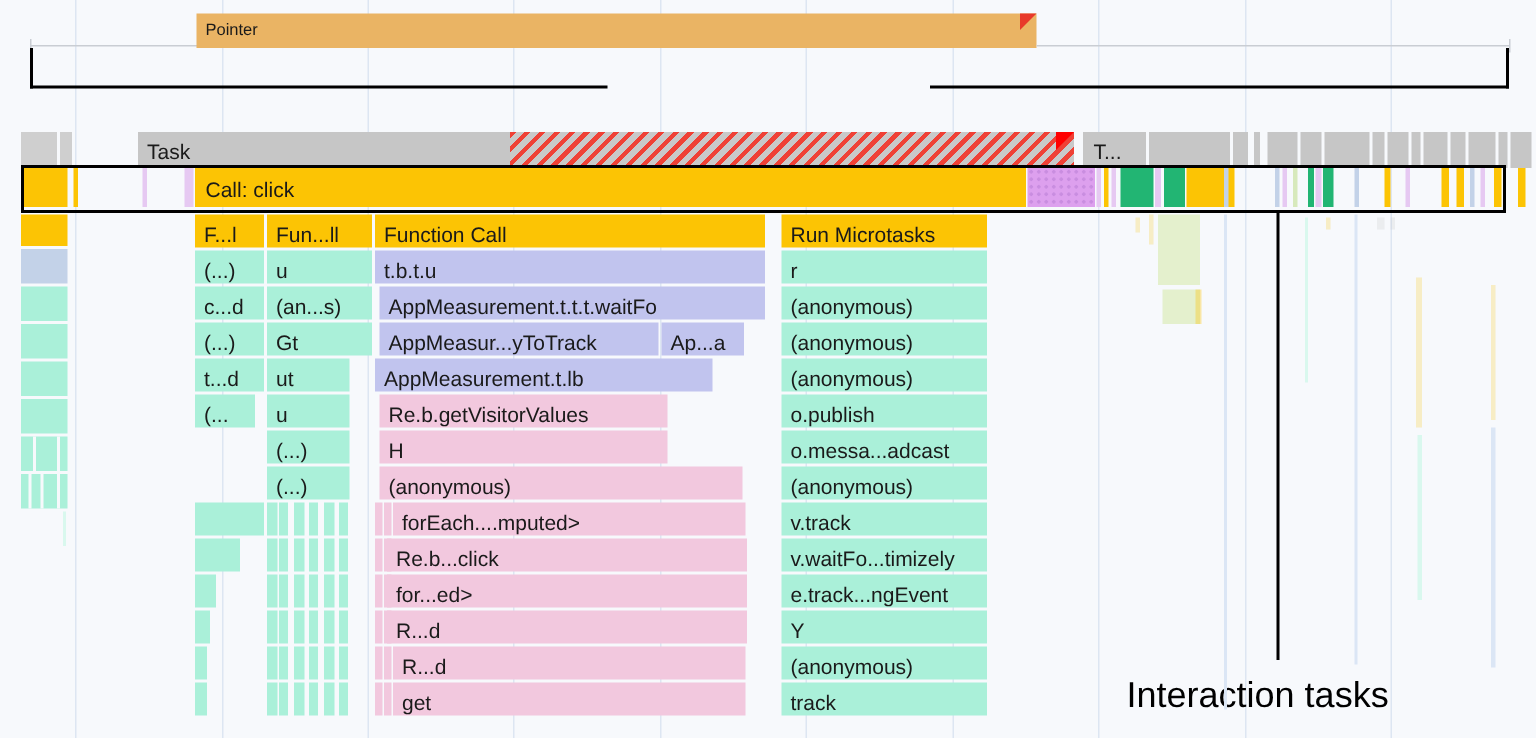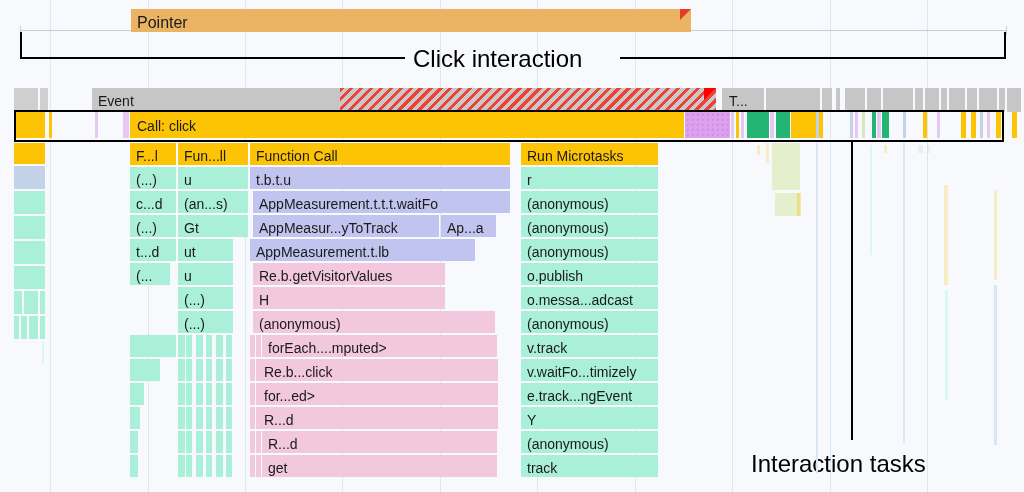--- a/index.html
+++ b/index.html
@@ -89,39 +89,38 @@
   <div class="gridline" style="left:537px"></div>
   <div class="gridline" style="left:635px"></div>
   <div class="gridline" style="left:732px"></div>
   <div class="gridline" style="left:830px"></div>
   <div class="gridline" style="left:927px"></div>
 
   <div class="pointer-line" style="left:20px;top:30px;width:112px"></div>
   <div class="pointer-tick" style="left:20px;top:26px;height:9px"></div>
   <div class="blk pointer-bar" style="left:131px;top:9px;width:560px;height:23px"></div>
   <div class="pointer-flag" style="left:680px;top:9px"></div>
-  <div class="lbl" style="left:137px;top:15px;font-size:16px">Pointer</div>
+  <div class="lbl" style="left:137px;top:15px;font-size:11px">Pointer</div>
   <div class="pointer-line" style="left:691px;top:30px;width:315px"></div>
   <div class="pointer-tick" style="left:1006px;top:26px;height:9px"></div>
 
   <div class="callout-line" style="left:20px;top:32px;width:2px;height:27px"></div>
 
   <div class="callout-line" style="left:20px;top:57px;width:385px;height:2px"></div>
 
   <div class="callout-line" style="left:620px;top:57px;width:386px;height:2px"></div>
 
   <div class="callout-line" style="left:1004px;top:32px;width:2px;height:27px"></div>
-  <div class="callout-text" style="left:413px;top:47px">Click interaction</div>
 
   <div class="blk task-gray-lite" style="left:14px;top:88px;width:24px;height:24px"></div>
   <div class="blk task-gray-lite" style="left:40px;top:88px;width:8px;height:24px"></div>
   <div class="blk task-gray" style="left:92px;top:88px;width:248px;height:24px"></div>
   <div class="blk task-hatch" style="left:340px;top:88px;width:376px;height:24px"></div>
   <div class="task-flag" style="left:704px;top:88px"></div>
-  <div class="lbl" style="left:98px;top:94px">Event</div>
+  <div class="lbl" style="left:98px;top:94px">Task</div>
 
   <div class="blk task-gray" style="left:722px;top:88px;width:42px;height:24px"></div>
   <div class="lbl" style="left:729px;top:94px">T...</div>
   <div class="blk task-gray" style="left:766px;top:88px;width:54px;height:24px"></div>
   <div class="blk task-gray" style="left:822px;top:88px;width:10px;height:24px"></div>
   <div class="blk task-gray" style="left:836px;top:88px;width:4px;height:24px"></div>
   <div class="blk task-gray" style="left:845px;top:88px;width:20px;height:24px"></div>
   <div class="blk task-gray" style="left:867px;top:88px;width:14px;height:24px"></div>
   <div class="blk task-gray" style="left:883px;top:88px;width:30px;height:24px"></div>
   <div class="blk task-gray" style="left:915px;top:88px;width:8px;height:24px"></div>

